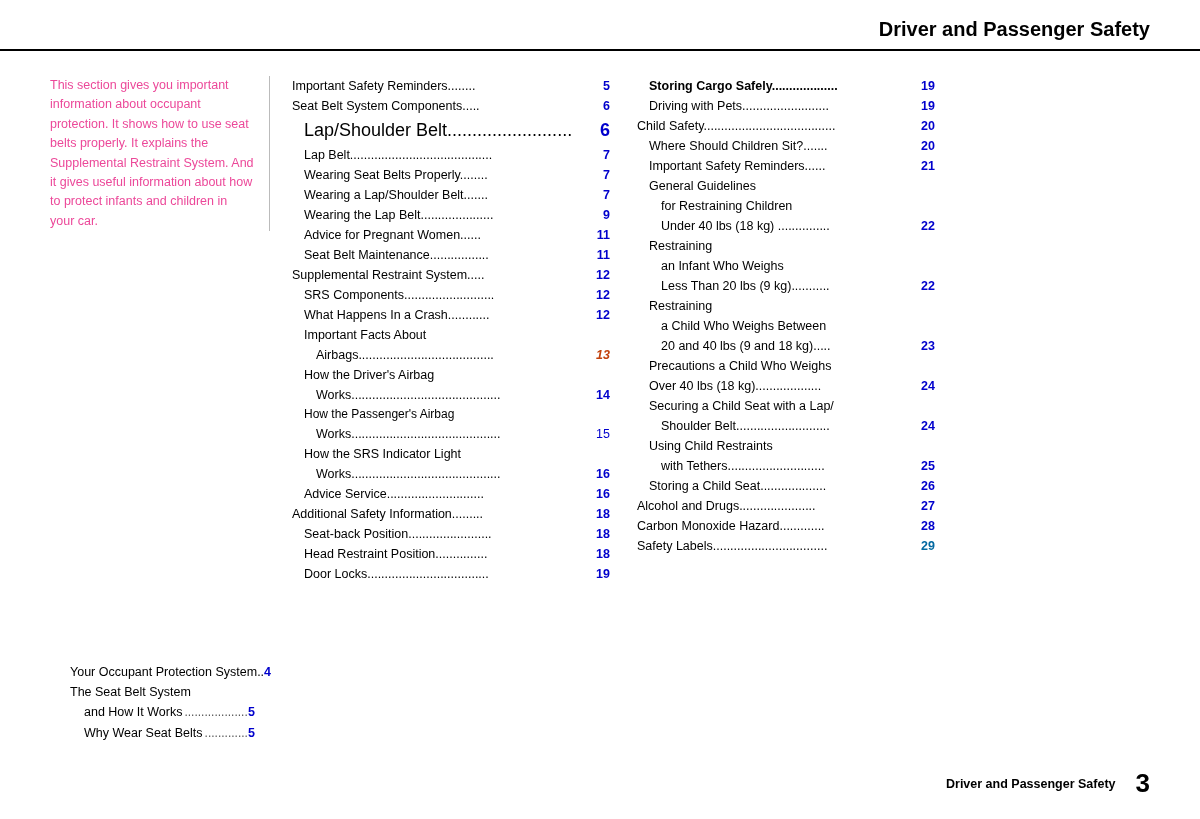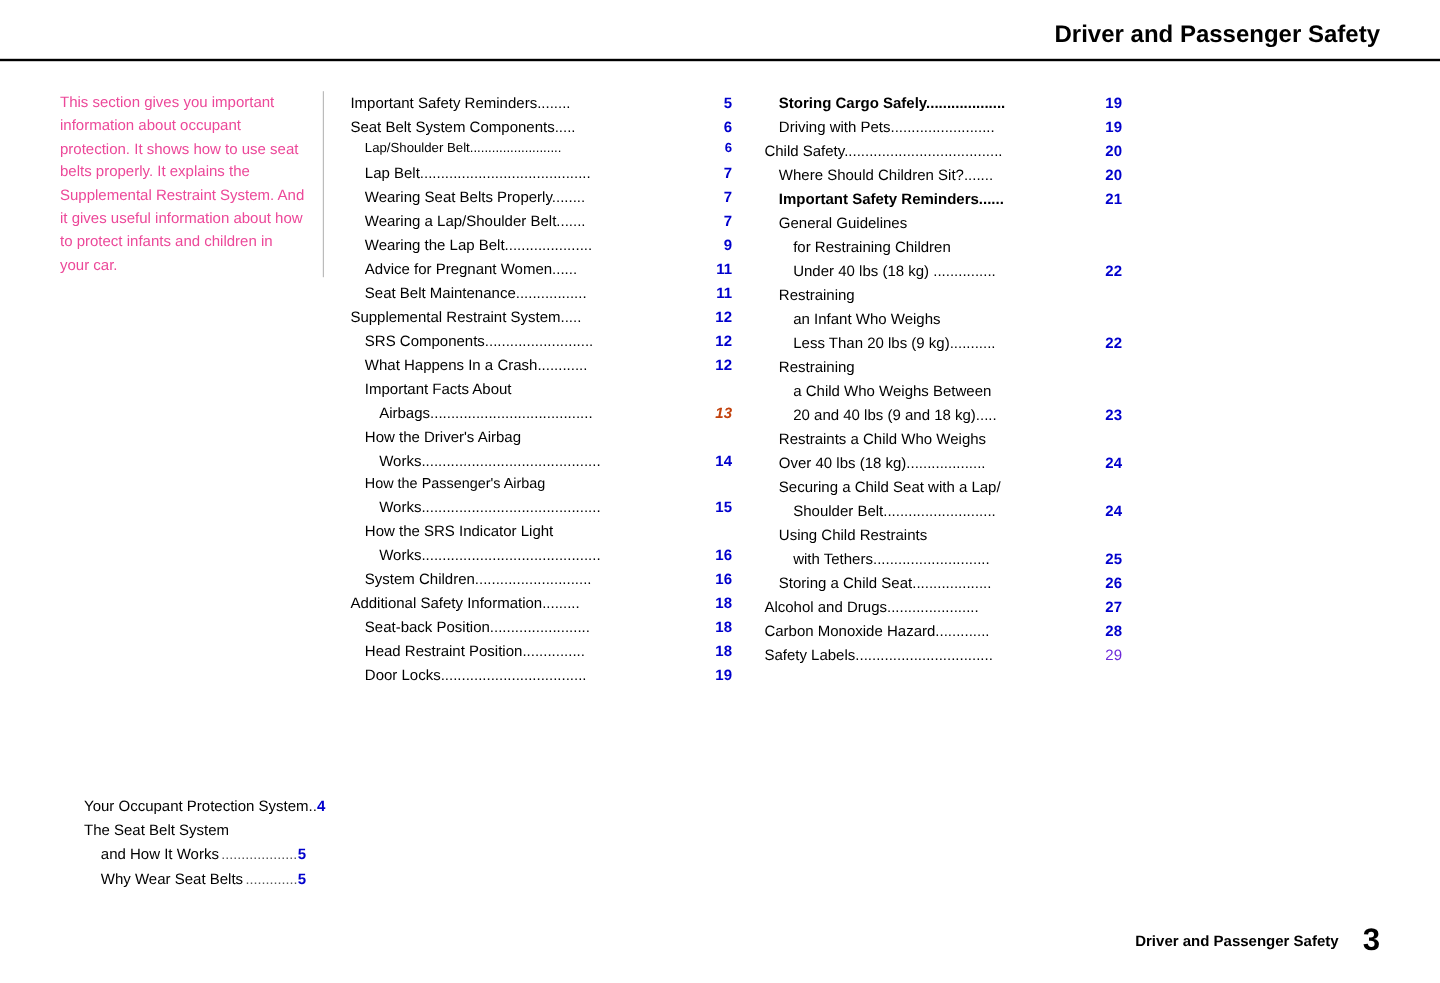--- a/index.html
+++ b/index.html
@@ -146,21 +146,21 @@
         <div style="display: flex; align-items: center; line-height: 1.6; padding-left: 0px; font-size: 12.5px;">
           <span style="white-space: nowrap;">Important Safety Reminders........</span>
           <span style="flex: 1 1 0%; overflow: hidden; white-space: nowrap; min-width: 4px;"></span>
           <span style="color: rgb(0, 0, 204); font-weight: bold; white-space: nowrap;">5</span>
         </div>
         <div style="display: flex; align-items: baseline; line-height: 1.6; padding-left: 0px; font-size: 12.5px;">
           <span style="white-space: nowrap;">Seat Belt System Components.....</span>
           <span style="flex: 1 1 0%; overflow: hidden; white-space: nowrap; min-width: 4px;"></span>
           <span style="color: rgb(0, 0, 204); font-weight: bold; white-space: nowrap;">6</span>
         </div>
-        <div style="display: flex; align-items: flex-start; line-height: 1.6; padding-left: 12px; font-size: 11px;">
+        <div style="display: flex; align-items: flex-start; line-height: 1.6; padding-left: 12px; font-size: 18px;">
           <span style="white-space: nowrap;">Lap/Shoulder Belt.........................</span>
           <span style="flex: 1 1 0%; overflow: hidden; white-space: nowrap; min-width: 4px;"></span>
           <span style="color: rgb(0, 0, 204); font-weight: bold; white-space: nowrap;">6</span>
         </div>
         <div style="display: flex; align-items: baseline; line-height: 1.6; padding-left: 12px; font-size: 12.5px;">
           <span style="white-space: nowrap;">Lap Belt.........................................</span>
           <span style="flex: 1 1 0%; overflow: hidden; white-space: nowrap; min-width: 4px;"></span>
           <span style="color: rgb(0, 0, 204); font-weight: bold; white-space: nowrap;">7</span>
         </div>
         <div style="display: flex; align-items: baseline; line-height: 1.6; padding-left: 12px; font-size: 12.5px;">
@@ -218,32 +218,32 @@
           <span style="white-space: nowrap;">Works...........................................</span>
           <span style="flex: 1 1 0%; overflow: hidden; white-space: nowrap; min-width: 4px;"></span>
           <span style="color: rgb(0, 0, 204); font-weight: bold; white-space: nowrap;">14</span>
         </div>
         <div style="display: flex; align-items: baseline; line-height: 1.6; padding-left: 12px; font-size: 12px;">
           <span style="white-space: nowrap;">How the Passenger's Airbag</span>
         </div>
         <div style="display: flex; align-items: baseline; line-height: 1.6; padding-left: 24px; font-size: 12.5px;">
           <span style="white-space: nowrap;">Works...........................................</span>
           <span style="flex: 1 1 0%; overflow: hidden; white-space: nowrap; min-width: 4px;"></span>
-          <span style="color: rgb(0, 0, 204); font-weight: bold; white-space: nowrap;">15</span>
+          <span style="color: rgb(0, 0, 204); font-weight: normal; white-space: nowrap;">15</span>
         </div>
         <div style="display: flex; align-items: baseline; line-height: 1.6; padding-left: 12px; font-size: 12.5px;">
           <span style="white-space: nowrap;">How the SRS Indicator Light</span>
         </div>
         <div style="display: flex; align-items: baseline; line-height: 1.6; padding-left: 24px; font-size: 12.5px;">
           <span style="white-space: nowrap;">Works...........................................</span>
           <span style="flex: 1 1 0%; overflow: hidden; white-space: nowrap; min-width: 4px;"></span>
           <span style="color: rgb(0, 0, 204); font-weight: bold; white-space: nowrap;">16</span>
         </div>
         <div style="display: flex; align-items: baseline; line-height: 1.6; padding-left: 12px; font-size: 12.5px;">
-          <span style="white-space: nowrap;">System Children............................</span>
+          <span style="white-space: nowrap;">Advice Service............................</span>
           <span style="flex: 1 1 0%; overflow: hidden; white-space: nowrap; min-width: 4px;"></span>
           <span style="color: rgb(0, 0, 204); font-weight: bold; white-space: nowrap;">16</span>
         </div>
         <div style="display: flex; align-items: baseline; line-height: 1.6; padding-left: 0px; font-size: 12.5px;">
           <span style="white-space: nowrap;">Additional Safety Information.........</span>
           <span style="flex: 1 1 0%; overflow: hidden; white-space: nowrap; min-width: 4px;"></span>
           <span style="color: rgb(0, 0, 204); font-weight: bold; white-space: nowrap;">18</span>
         </div>
         <div style="display: flex; align-items: baseline; line-height: 1.6; padding-left: 12px; font-size: 12.5px;">
           <span style="white-space: nowrap;">Seat-back Position........................</span>
@@ -277,21 +277,21 @@
           <span style="white-space: nowrap;">Child Safety......................................</span>
           <span style="flex: 1 1 0%; overflow: hidden; white-space: nowrap; min-width: 4px;"></span>
           <span style="color: rgb(0, 0, 204); font-weight: bold; white-space: nowrap;">20</span>
         </div>
         <div style="display: flex; align-items: baseline; line-height: 1.6; padding-left: 12px; font-size: 12.5px;">
           <span style="white-space: nowrap;">Where Should Children Sit?.......</span>
           <span style="flex: 1 1 0%; overflow: hidden; white-space: nowrap; min-width: 4px;"></span>
           <span style="color: rgb(0, 0, 204); font-weight: bold; white-space: nowrap;">20</span>
         </div>
         <div style="display: flex; align-items: baseline; line-height: 1.6; padding-left: 12px; font-size: 12.5px;">
-          <span style="white-space: nowrap; font-weight: bold;">Important Safety Reminders......</span>
+          <span style="white-space: nowrap;">Important Safety Reminders......</span>
           <span style="flex: 1 1 0%; overflow: hidden; white-space: nowrap; min-width: 4px;"></span>
           <span style="color: rgb(0, 0, 204); font-weight: bold; white-space: nowrap;">21</span>
         </div>
         <div style="display: flex; align-items: baseline; line-height: 1.6; padding-left: 12px; font-size: 12.5px;">
           <span style="white-space: nowrap;">General Guidelines</span>
         </div>
         <div style="display: flex; align-items: baseline; line-height: 1.6; padding-left: 24px; font-size: 12.5px;">
           <span style="white-space: nowrap;">for Restraining Children</span>
         </div>
         <div style="display: flex; align-items: baseline; line-height: 1.6; padding-left: 24px; font-size: 12.5px;">
@@ -315,21 +315,21 @@
         </div>
         <div style="display: flex; align-items: baseline; line-height: 1.6; padding-left: 24px; font-size: 12.5px;">
           <span style="white-space: nowrap;">a Child Who Weighs Between</span>
         </div>
         <div style="display: flex; align-items: baseline; line-height: 1.6; padding-left: 24px; font-size: 12.5px;">
           <span style="white-space: nowrap;">20 and 40 lbs (9 and 18 kg).....</span>
           <span style="flex: 1 1 0%; overflow: hidden; white-space: nowrap; min-width: 4px;"></span>
           <span style="color: rgb(0, 0, 204); font-weight: bold; white-space: nowrap;">23</span>
         </div>
         <div style="display: flex; align-items: baseline; line-height: 1.6; padding-left: 12px; font-size: 12.5px;">
-          <span style="white-space: nowrap;">Restraints a Child Who Weighs</span>
+          <span style="white-space: nowrap;">Precautions a Child Who Weighs</span>
         </div>
         <div style="display: flex; align-items: baseline; line-height: 1.6; padding-left: 12px; font-size: 12.5px;">
           <span style="white-space: nowrap;">Over 40 lbs (18 kg)...................</span>
           <span style="flex: 1 1 0%; overflow: hidden; white-space: nowrap; min-width: 4px;"></span>
           <span style="color: rgb(0, 0, 204); font-weight: bold; white-space: nowrap;">24</span>
         </div>
         <div style="display: flex; align-items: baseline; line-height: 1.6; padding-left: 12px; font-size: 12.5px;">
           <span style="white-space: nowrap;">Securing a Child Seat with a Lap/</span>
         </div>
         <div style="display: flex; align-items: baseline; line-height: 1.6; padding-left: 24px; font-size: 12.5px;">
@@ -356,21 +356,21 @@
           <span style="color: rgb(0, 0, 204); font-weight: bold; white-space: nowrap;">27</span>
         </div>
         <div style="display: flex; align-items: baseline; line-height: 1.6; padding-left: 0px; font-size: 12.5px;">
           <span style="white-space: nowrap;">Carbon Monoxide Hazard.............</span>
           <span style="flex: 1 1 0%; overflow: hidden; white-space: nowrap; min-width: 4px;"></span>
           <span style="color: rgb(0, 0, 204); font-weight: bold; white-space: nowrap;">28</span>
         </div>
         <div style="display: flex; align-items: baseline; line-height: 1.6; padding-left: 0px; font-size: 12.5px;">
           <span style="white-space: nowrap;">Safety Labels.................................</span>
           <span style="flex: 1 1 0%; overflow: hidden; white-space: nowrap; min-width: 4px;"></span>
-          <span style="color: #6d28d9; font-weight: normal; white-space: nowrap;">29</span>
+          <span style="color: #0369a1; font-weight: bold; white-space: nowrap;">29</span>
         </div>
       </div>
 
   </div>
 
   <div style="position:absolute; bottom:75px; left:50px; width:205px; font-size:12.5px; line-height:1.7;">
     <div class="toc-row">
       <span class="toc-label">Your Occupant Protection System..</span>
       <span class="toc-num"> 4</span>
     </div>

